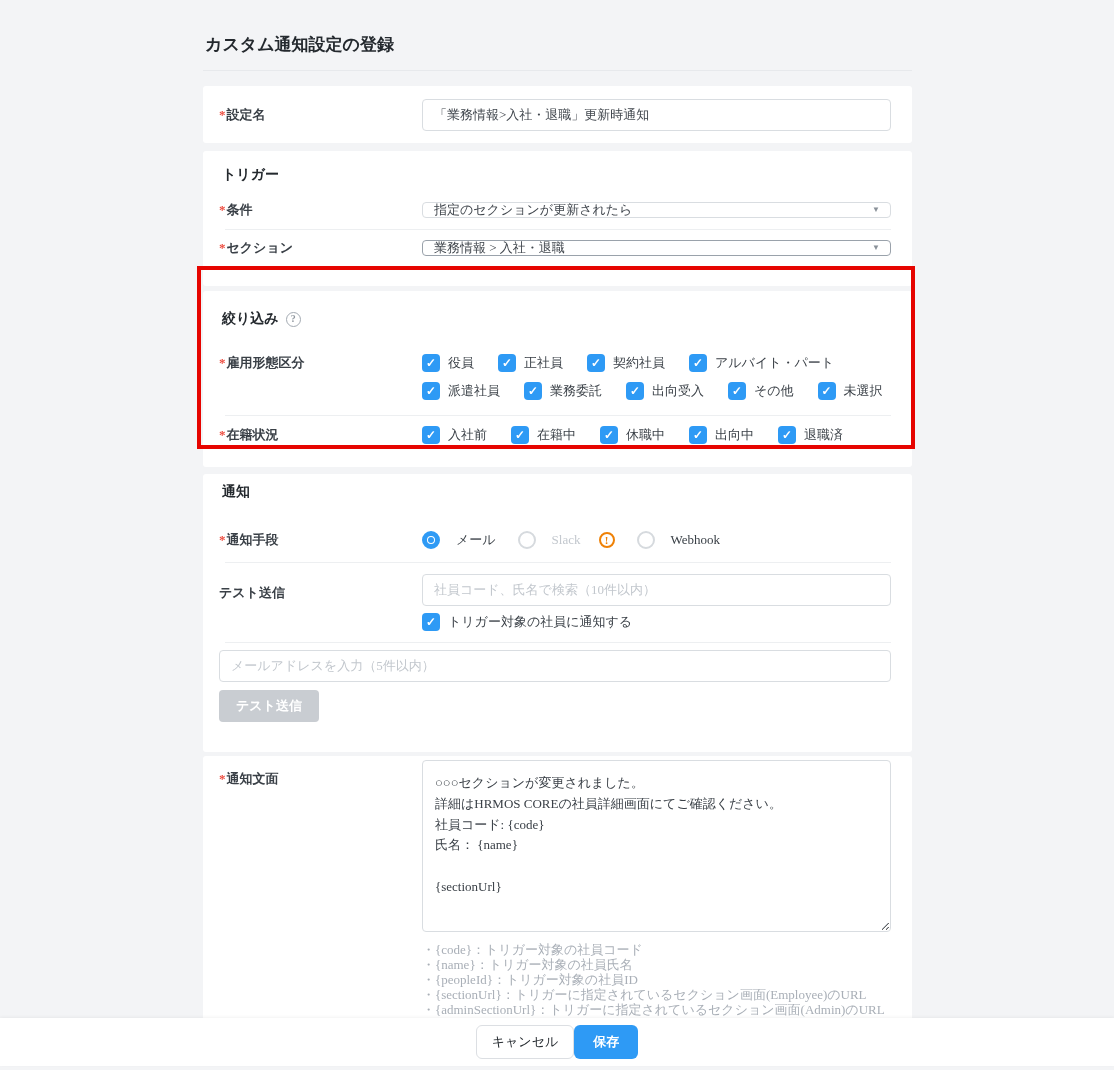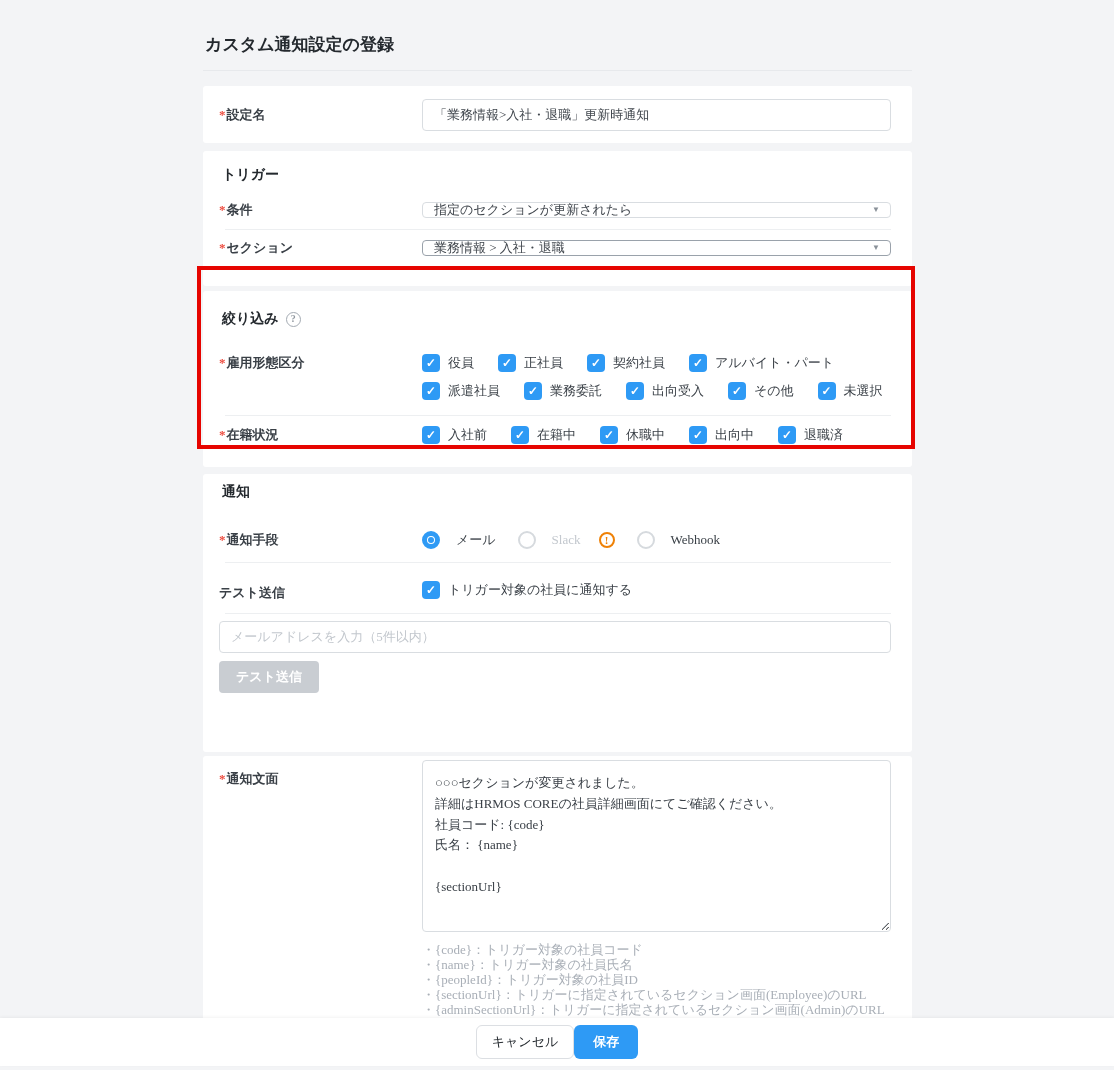--- a/index.html
+++ b/index.html
@@ -233,20 +233,21 @@
               <span class="radio off"></span>
               <span>Webhook</span>
             </label>
           </div>
         </div>
       </div>
       <div class="inner-divider mt-div3"></div>
       <div class="row top mt-recip">
         <div class="field-label label-pad">テスト送信</div>
         <div class="control">
+          <input class="text-input" type="text" placeholder="社員コード、氏名で検索（10件以内）" style="">
           <label class="cb-item mt-cb" style="display:flex;">
             <span class="checkbox">✓</span>
             <span>トリガー対象の社員に通知する</span>
           </label>
         </div>
       </div>
       <div class="inner-divider mt-div4"></div>
       <div class="row top mt-mail">
         <div class="control">
           <input class="text-input" type="text" placeholder="メールアドレスを入力（5件以内）" style="">

